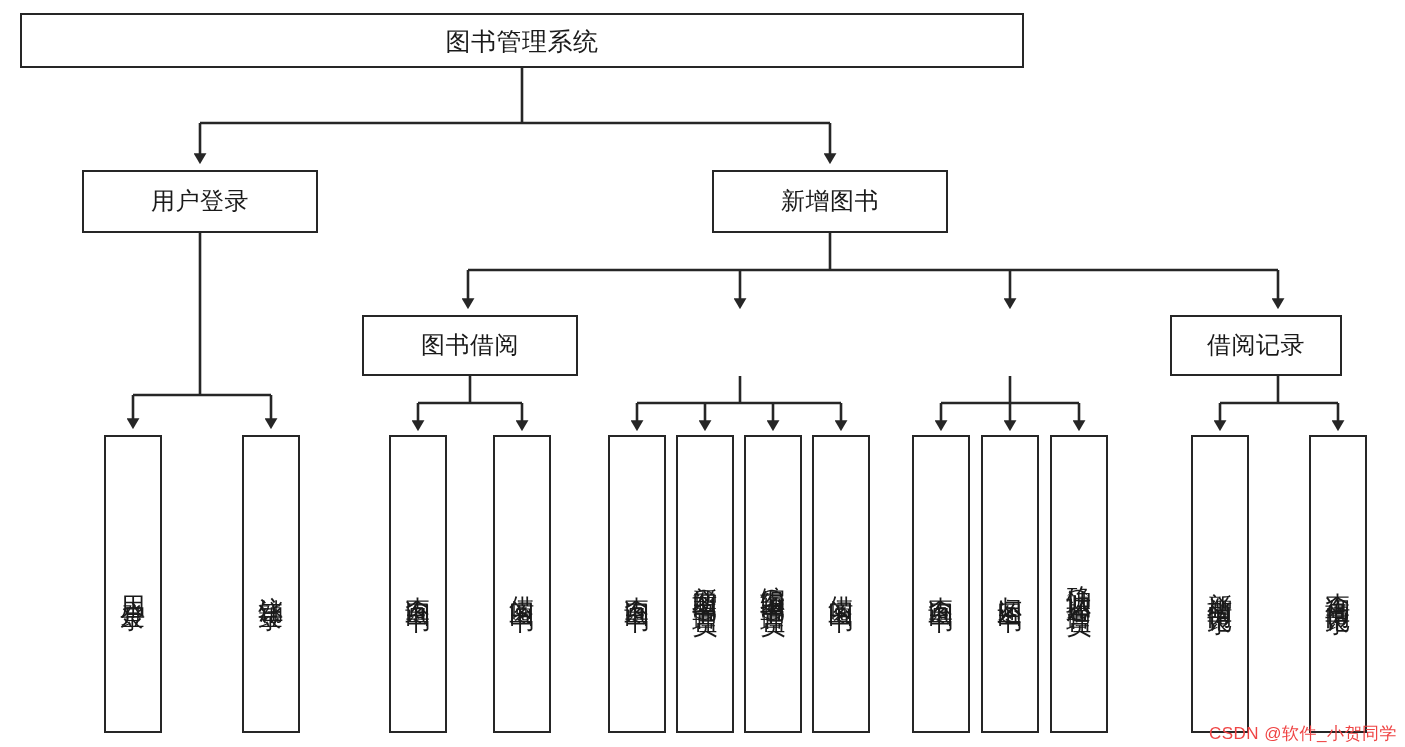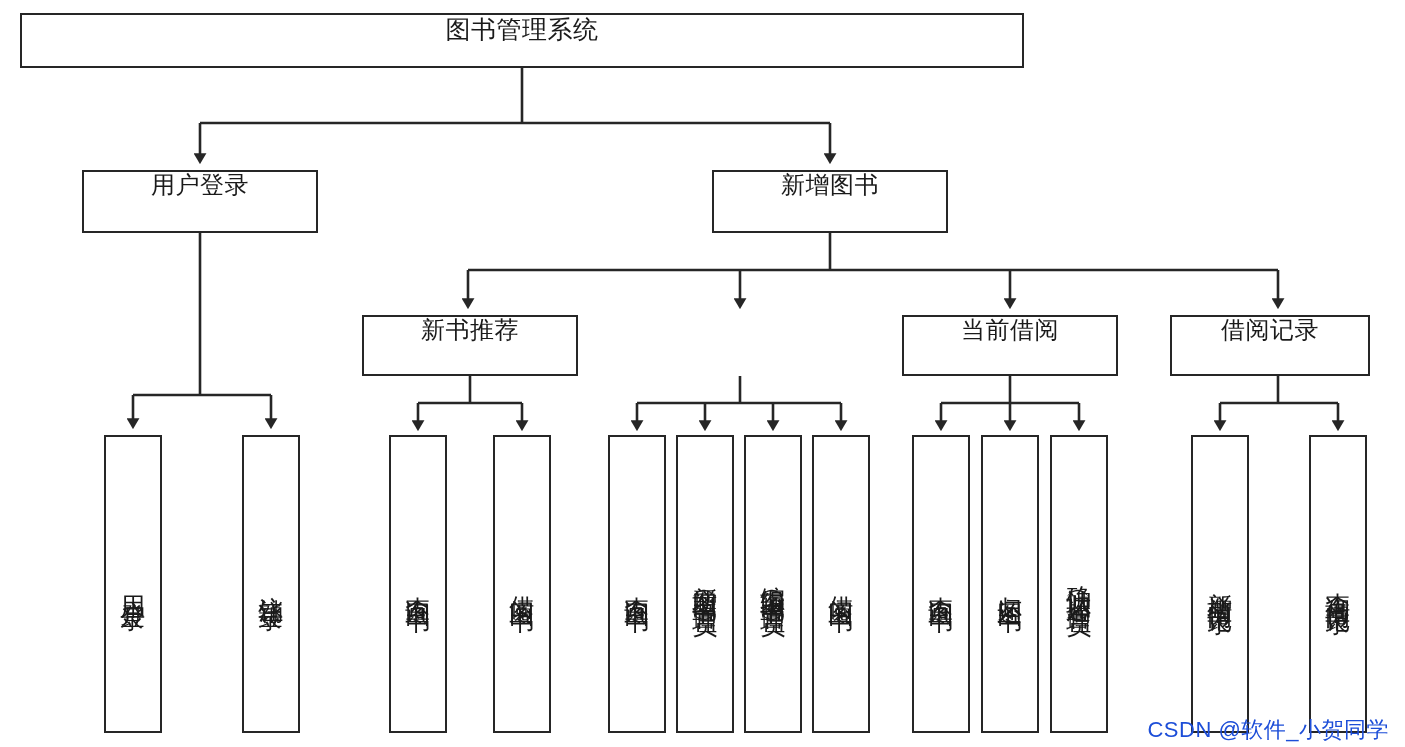--- a/index.html
+++ b/index.html
@@ -12,20 +12,21 @@
   }
   #canvas{position:absolute;left:0;top:0;width:1405px;height:747px;}
   svg.connectors{position:absolute;left:0;top:0;width:1405px;height:747px;pointer-events:none;}
 
   .node{
     position:absolute;
     box-sizing:border-box;
     background:#ffffff;
     border:2.5px solid #262626;
     display:flex;
+    align-items:center;
     justify-content:center;
     color:#1a1a1a;
     z-index:2;
   }
   .node .label{
     display:block;
     text-align:center;
     line-height:1.12;
     letter-spacing:0.5px;
   }
@@ -42,24 +43,24 @@
     writing-mode:vertical-rl;
     text-orientation:upright;
     font-size:25px;
     line-height:1.05;
     letter-spacing:4px;
     white-space:nowrap;
   }
 
   .watermark{
     position:absolute;
-    right:16px;
+    right:8px;
     bottom:2px;
-    font-size:22px;
-    color:#1d4ed8;
+    font-size:17px;
+    color:#ef4444;
     z-index:5;
     white-space:nowrap;
     letter-spacing:0.5px;
   }
 </style>
 </head>
 <body>
 
 <div id="canvas">
 
@@ -118,26 +119,23 @@
   </div>
 
   <div class="node horiz" style="left:82px;top:170px;width:236px;height:63px;">
     <span class="label">用户登录</span>
   </div>
   <div class="node horiz" style="left:712px;top:170px;width:236px;height:63px;">
     <span class="label">新增图书</span>
   </div>
 
   <div class="node horiz" style="left:362px;top:315px;width:216px;height:61px;">
-    <span class="label">新书推荐</span>
+    <span class="label">图书借阅</span>
   </div>
-  <div class="node horiz" style="left:902px;top:315px;width:216px;height:61px;">
-    <span class="label">当前借阅</span>
-  </div>
-  <div class="node horiz" style="left:1170px;top:315px;width:200px;height:61px;">
+  <div class="node horiz" style="left:1170px;top:315px;width:172px;height:61px;">
     <span class="label">借阅记录</span>
   </div>
 
   <div class="node vert" style="left:104px;top:435px;width:58px;height:298px;">
     <span class="label">用户登录</span>
   </div>
   <div class="node vert" style="left:242px;top:435px;width:58px;height:298px;">
     <span class="label">注销登录</span>
   </div>
 

